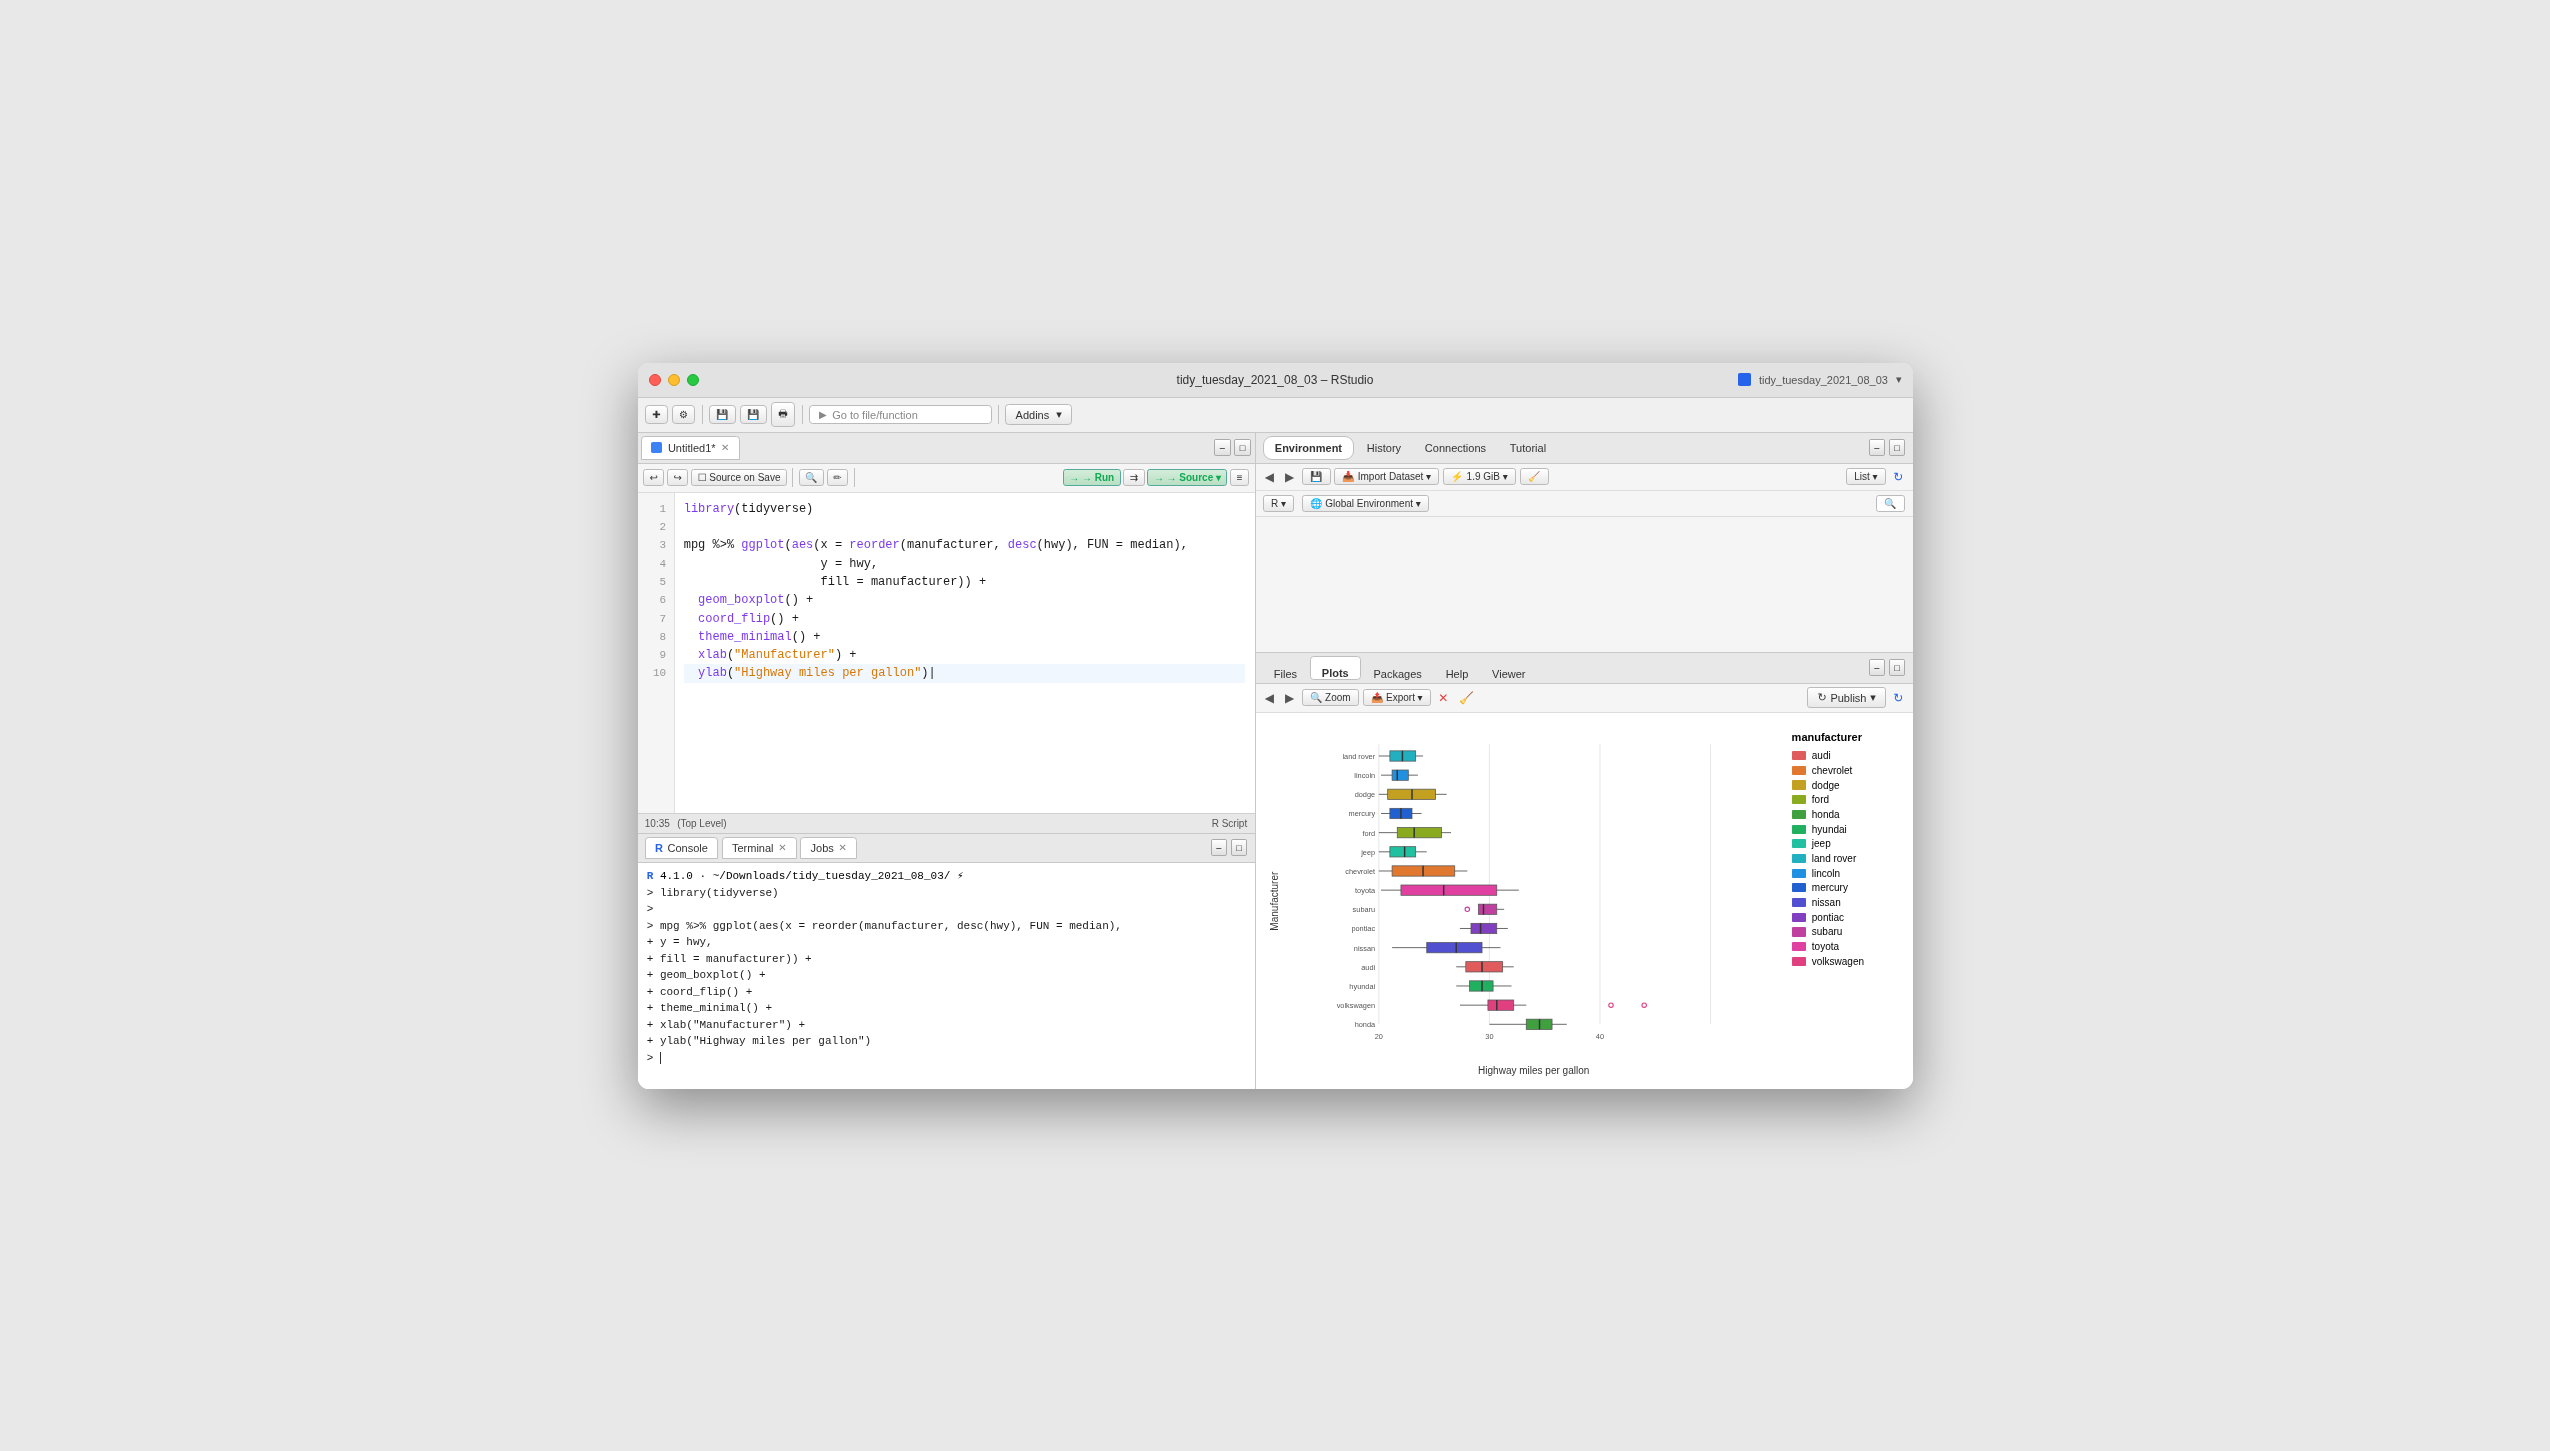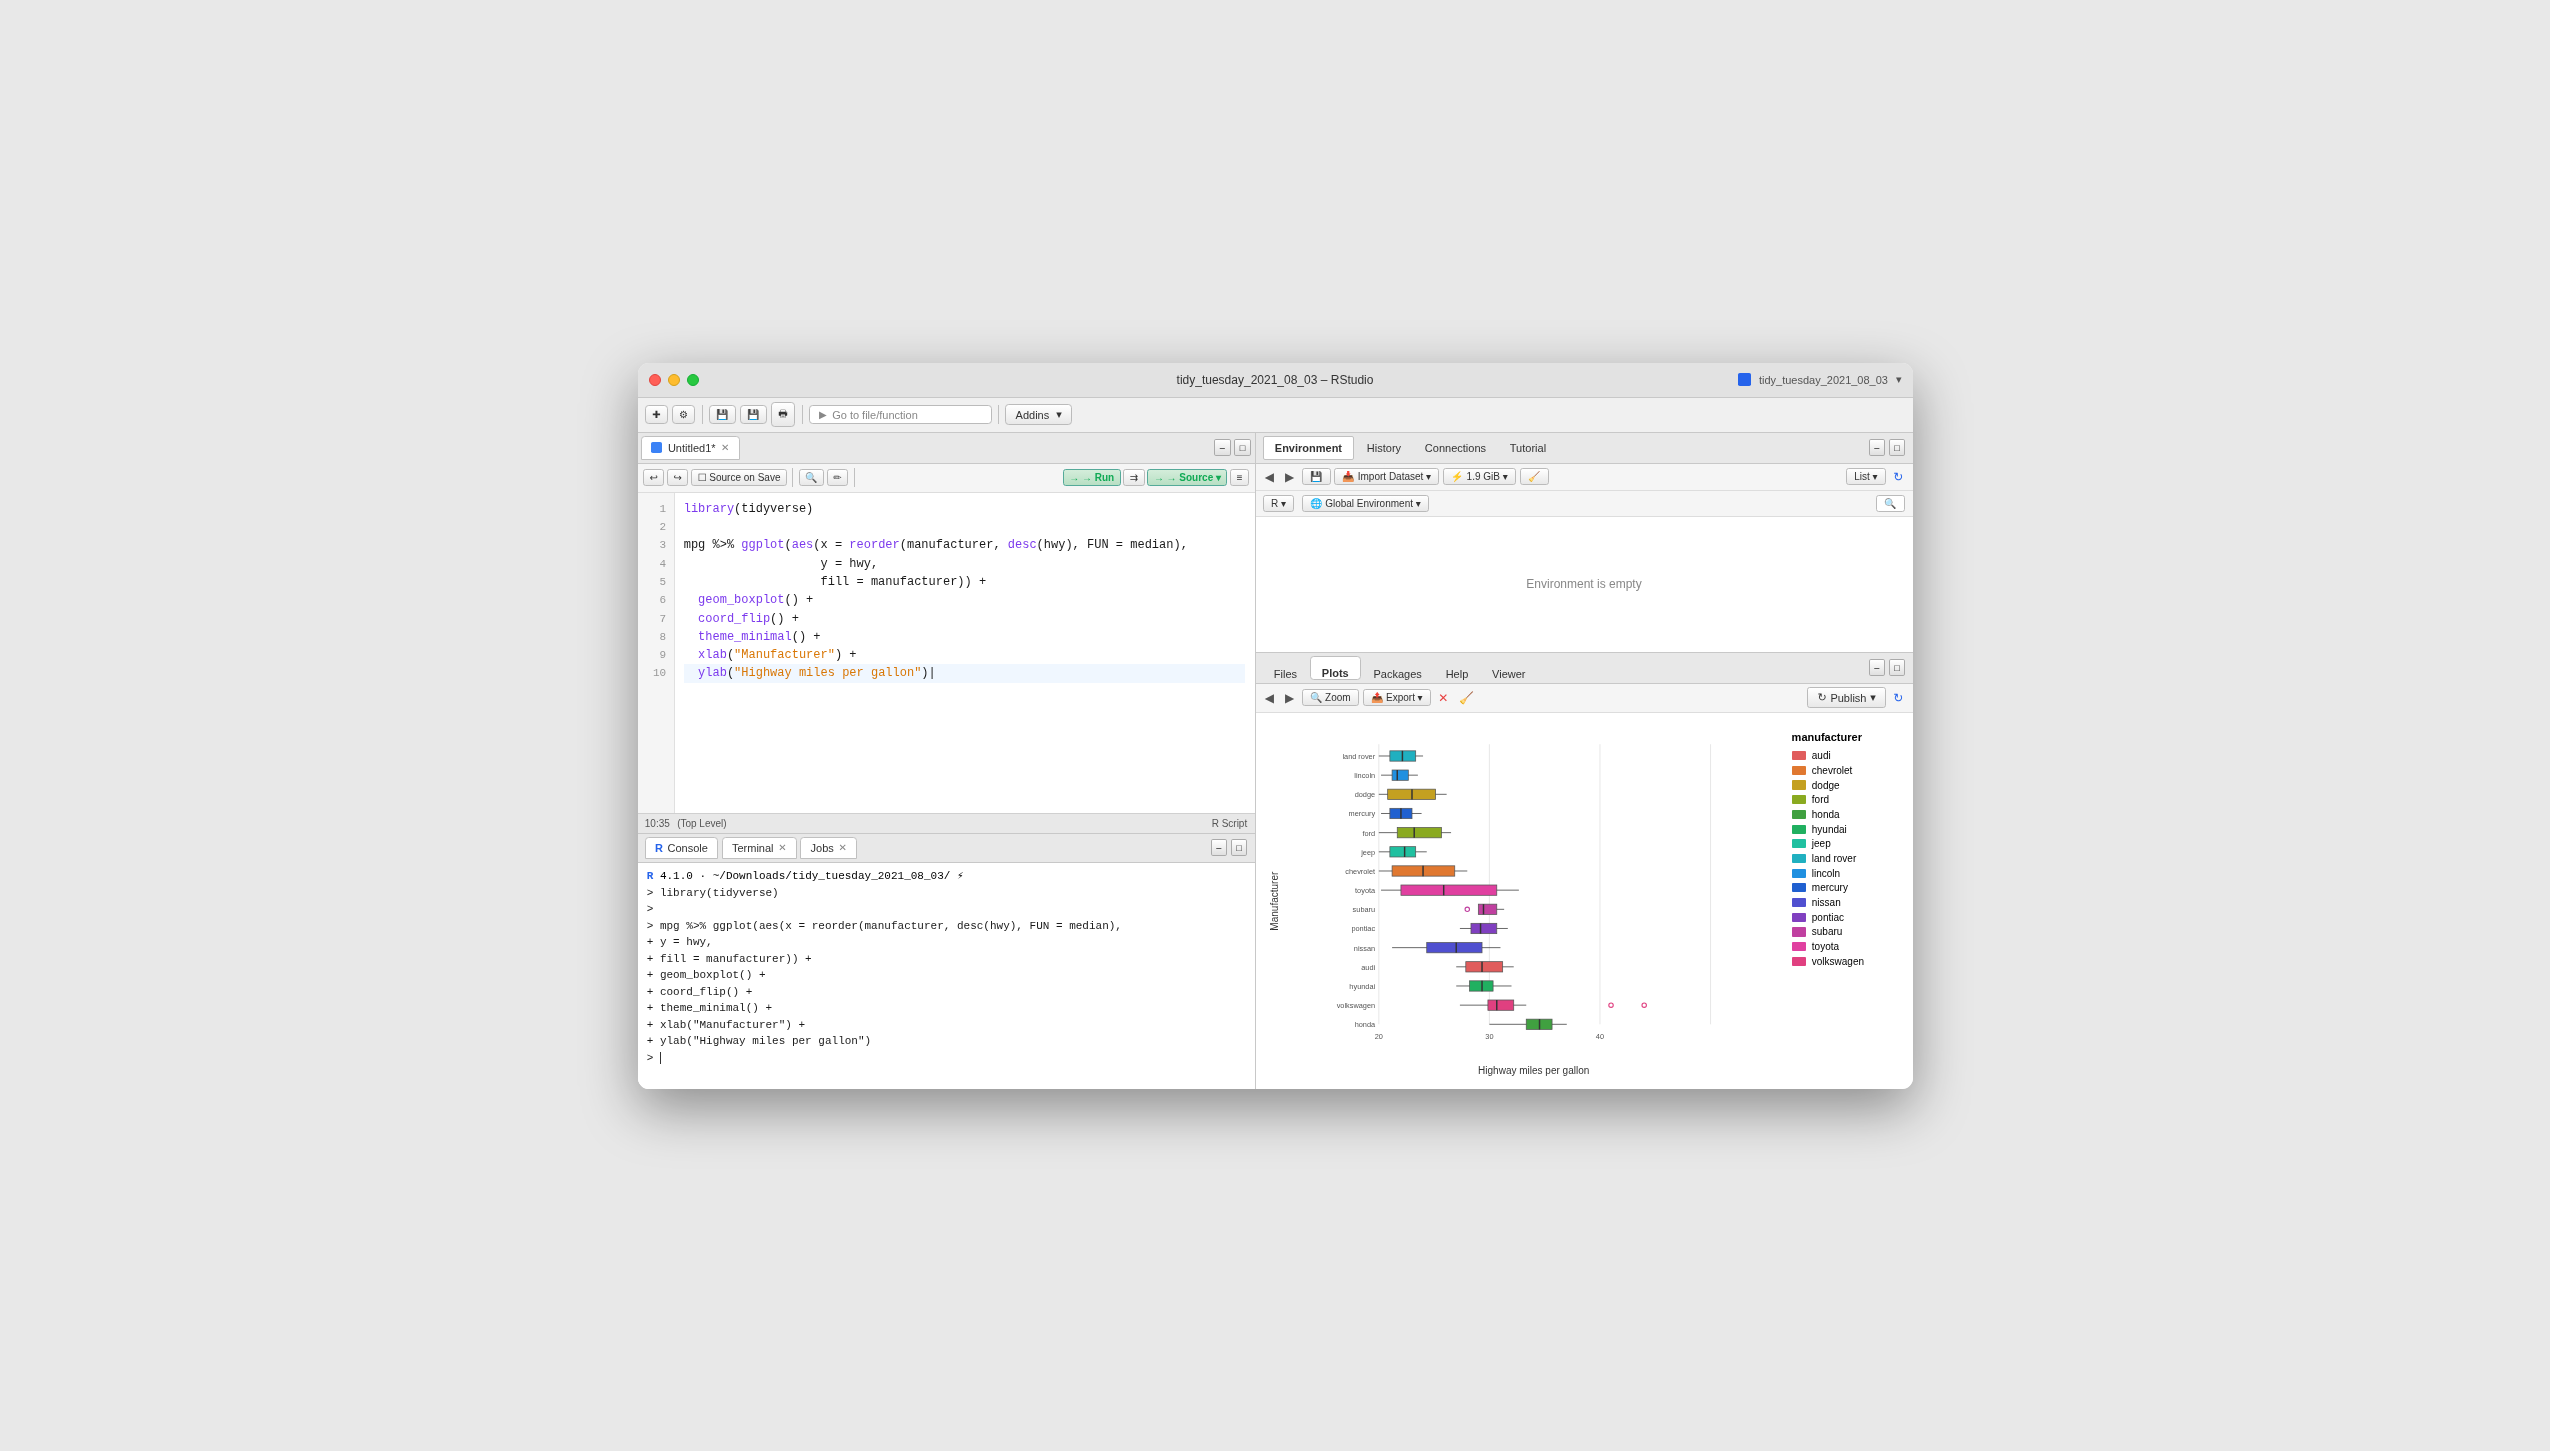--- a/index.html
+++ b/index.html
@@ -311,21 +311,21 @@
       gap: 1.8px;
     }
     .env-tab {
       height: 24px;
       padding: 0 11px;
       font-size: 11px;
       color: #333;
       display: flex;
       align-items: center;
       cursor: pointer;
-      border-radius: 2px;
+      border-radius: 9px;
     }
     .env-tab.active {
       background: #fff;
       border: 0.9px solid #c0c0c0;
       font-weight: 600;
     }
     .env-toolbar {
       height: 27.5px;
       background: #f5f5f5;
       border-bottom: 0.9px solid #ddd;
@@ -814,23 +814,20 @@
           <div class="r-version-badge" style="margin-left:3.7px;">
             <span>🌐</span>
             <span>Global Environment</span>
             <span>▾</span>
           </div>
           <div style="flex:1"></div>
           <div class="env-search">
             <span>🔍</span>
           </div>
         </div>
-        <div class="env-body">
-          <span>Environment is empty</span>
-        </div>
       </div>
 
       <div class="plots-panel">
         <div class="plots-tabs">
           <div class="plots-tab">
             <span>Files</span>
           </div>
           <div class="plots-tab active">
             <span>Plots</span>
           </div>

